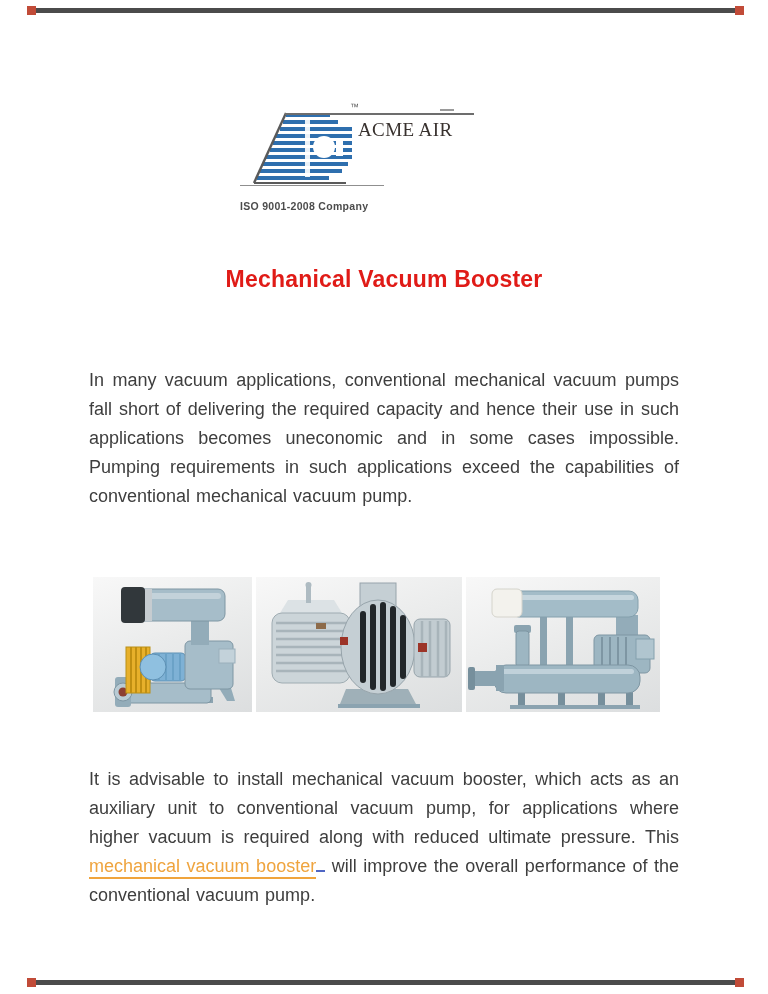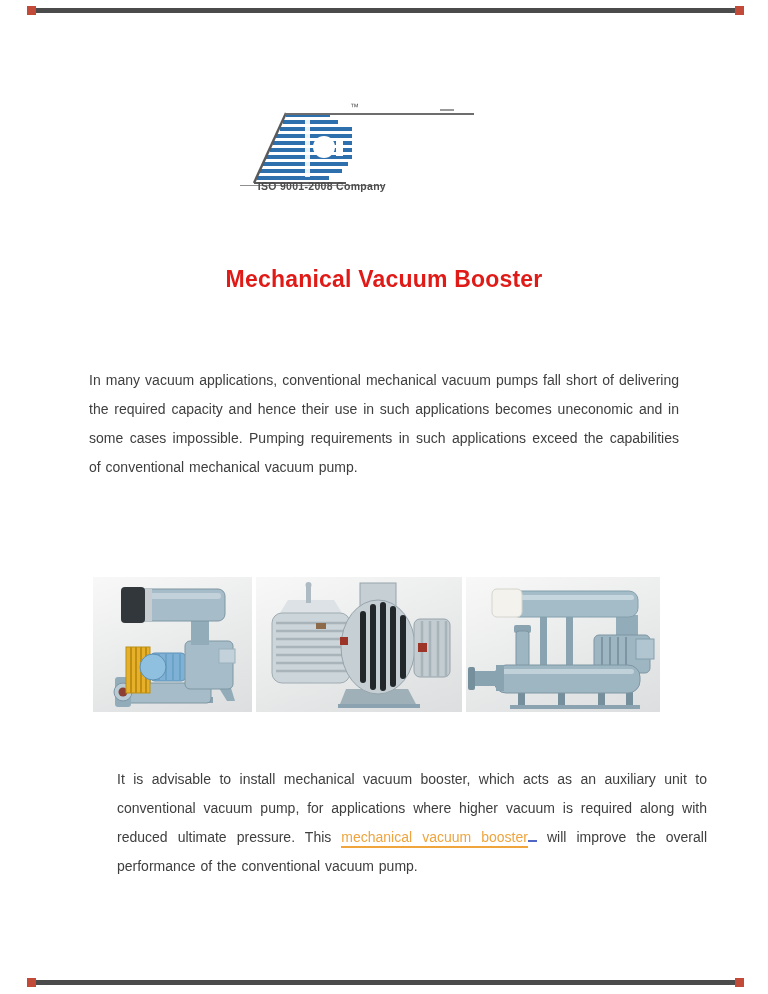--- a/index.html
+++ b/index.html
@@ -17,35 +17,35 @@
   #deco-top { top:6px; }
   #deco-bottom { top:978px; }
 
   
   #logo { position:absolute; left:250px; top:103px; width:240px; height:105px; }
   #logo-graphic { position:absolute; left:0; top:6px; width:104px; height:76px; }
   #logo-rule { position:absolute; left:35px; top:10px; width:189px; height:2px; background:#6d6d6d; }
   #logo-rule-dash { position:absolute; left:190px; top:6px; width:14px; height:2px; background:#9a9a9a; }
   #logo-tm { position:absolute; left:100px; top:-1px; font-size:9px; color:#5a5a5a; }
   #iso-rule { position:absolute; left:-10px; top:82px; width:144px; height:1px; background:#8f8f8f; }
-  #iso-text { position:absolute; left:-10px; top:77px; width:146px; text-align:right;
+  #iso-text { position:absolute; left:-10px; top:97px; width:146px; text-align:left;
     font-size:10.5px; font-weight:bold; color:#4c4c4c; letter-spacing:0.3px; white-space:nowrap; }
   #company-name { position:absolute; left:108px; top:13px; width:130px;
     font-family:"Liberation Serif","DejaVu Serif",serif; font-size:19px; line-height:27px;
     color:#39322f; letter-spacing:0.4px; white-space:nowrap; }
 
   
   #doc-title { position:absolute; left:0; top:266px; width:768px; text-align:center;
     font-size:23px; font-weight:bold; color:#e01b17; letter-spacing:0.2px; }
 
   
-  .para { position:absolute; left:89px; width:590px; font-size:14px; line-height:29px;
+  .para { position:absolute; left:89px; width:590px; font-size:18px; line-height:29px;
     color:#3e3e3e; text-align:justify; word-spacing:1px; }
   #para-1 { top:366px; }
-  #para-2 { top:765px;margin-left:28px; }
+  #para-2 { top:765px; }
   #booster-link { color:#efa43e; text-decoration:none; border-bottom:2px solid #f0a43c;
     padding-bottom:1px; cursor:pointer; }
   .link-tail { display:inline-block; width:9px; height:12px; border-bottom:2px solid #4f66c4;
     vertical-align:baseline; }
 
   
   #images-row { position:absolute; left:93px; top:577px; width:567px; height:135px;
     display:flex; gap:4px; }
   .photo-card { height:135px; position:relative; overflow:hidden;
     background:linear-gradient(160deg,#f8f8f8 0%, #ebecec 45%, #dcdedf 100%); }
@@ -85,20 +85,21 @@
       <rect x="86" y="30" width="7" height="17" fill="#ffffff"></rect>
       <rect x="55" y="8" width="5" height="60" fill="#ffffff" opacity="0.9"></rect>
 
       <path d="M36,4 L4,74" stroke="#5a5a5a" stroke-width="2.4" fill="none"></path>
       <path d="M4,74 L96,74" stroke="#5a5a5a" stroke-width="2" fill="none"></path>
     </svg>
     <div id="logo-rule"></div>
     <div id="logo-rule-dash"></div>
     <div id="logo-tm">™</div>
     <div id="company-name">
+      <div>ACME AIR</div>
     </div>
     <div id="iso-rule"></div>
     <div id="iso-text">ISO 9001-2008 Company</div>
   </div>
 
   <h1 id="doc-title">Mechanical Vacuum Booster</h1>
 
   <p id="para-1" class="para">In many vacuum applications, conventional mechanical vacuum pumps fall short of delivering the required capacity and hence their use in such applications becomes uneconomic and in some cases impossible. Pumping requirements in such applications exceed the capabilities of conventional mechanical vacuum pump.</p>
 
   <div id="images-row">

